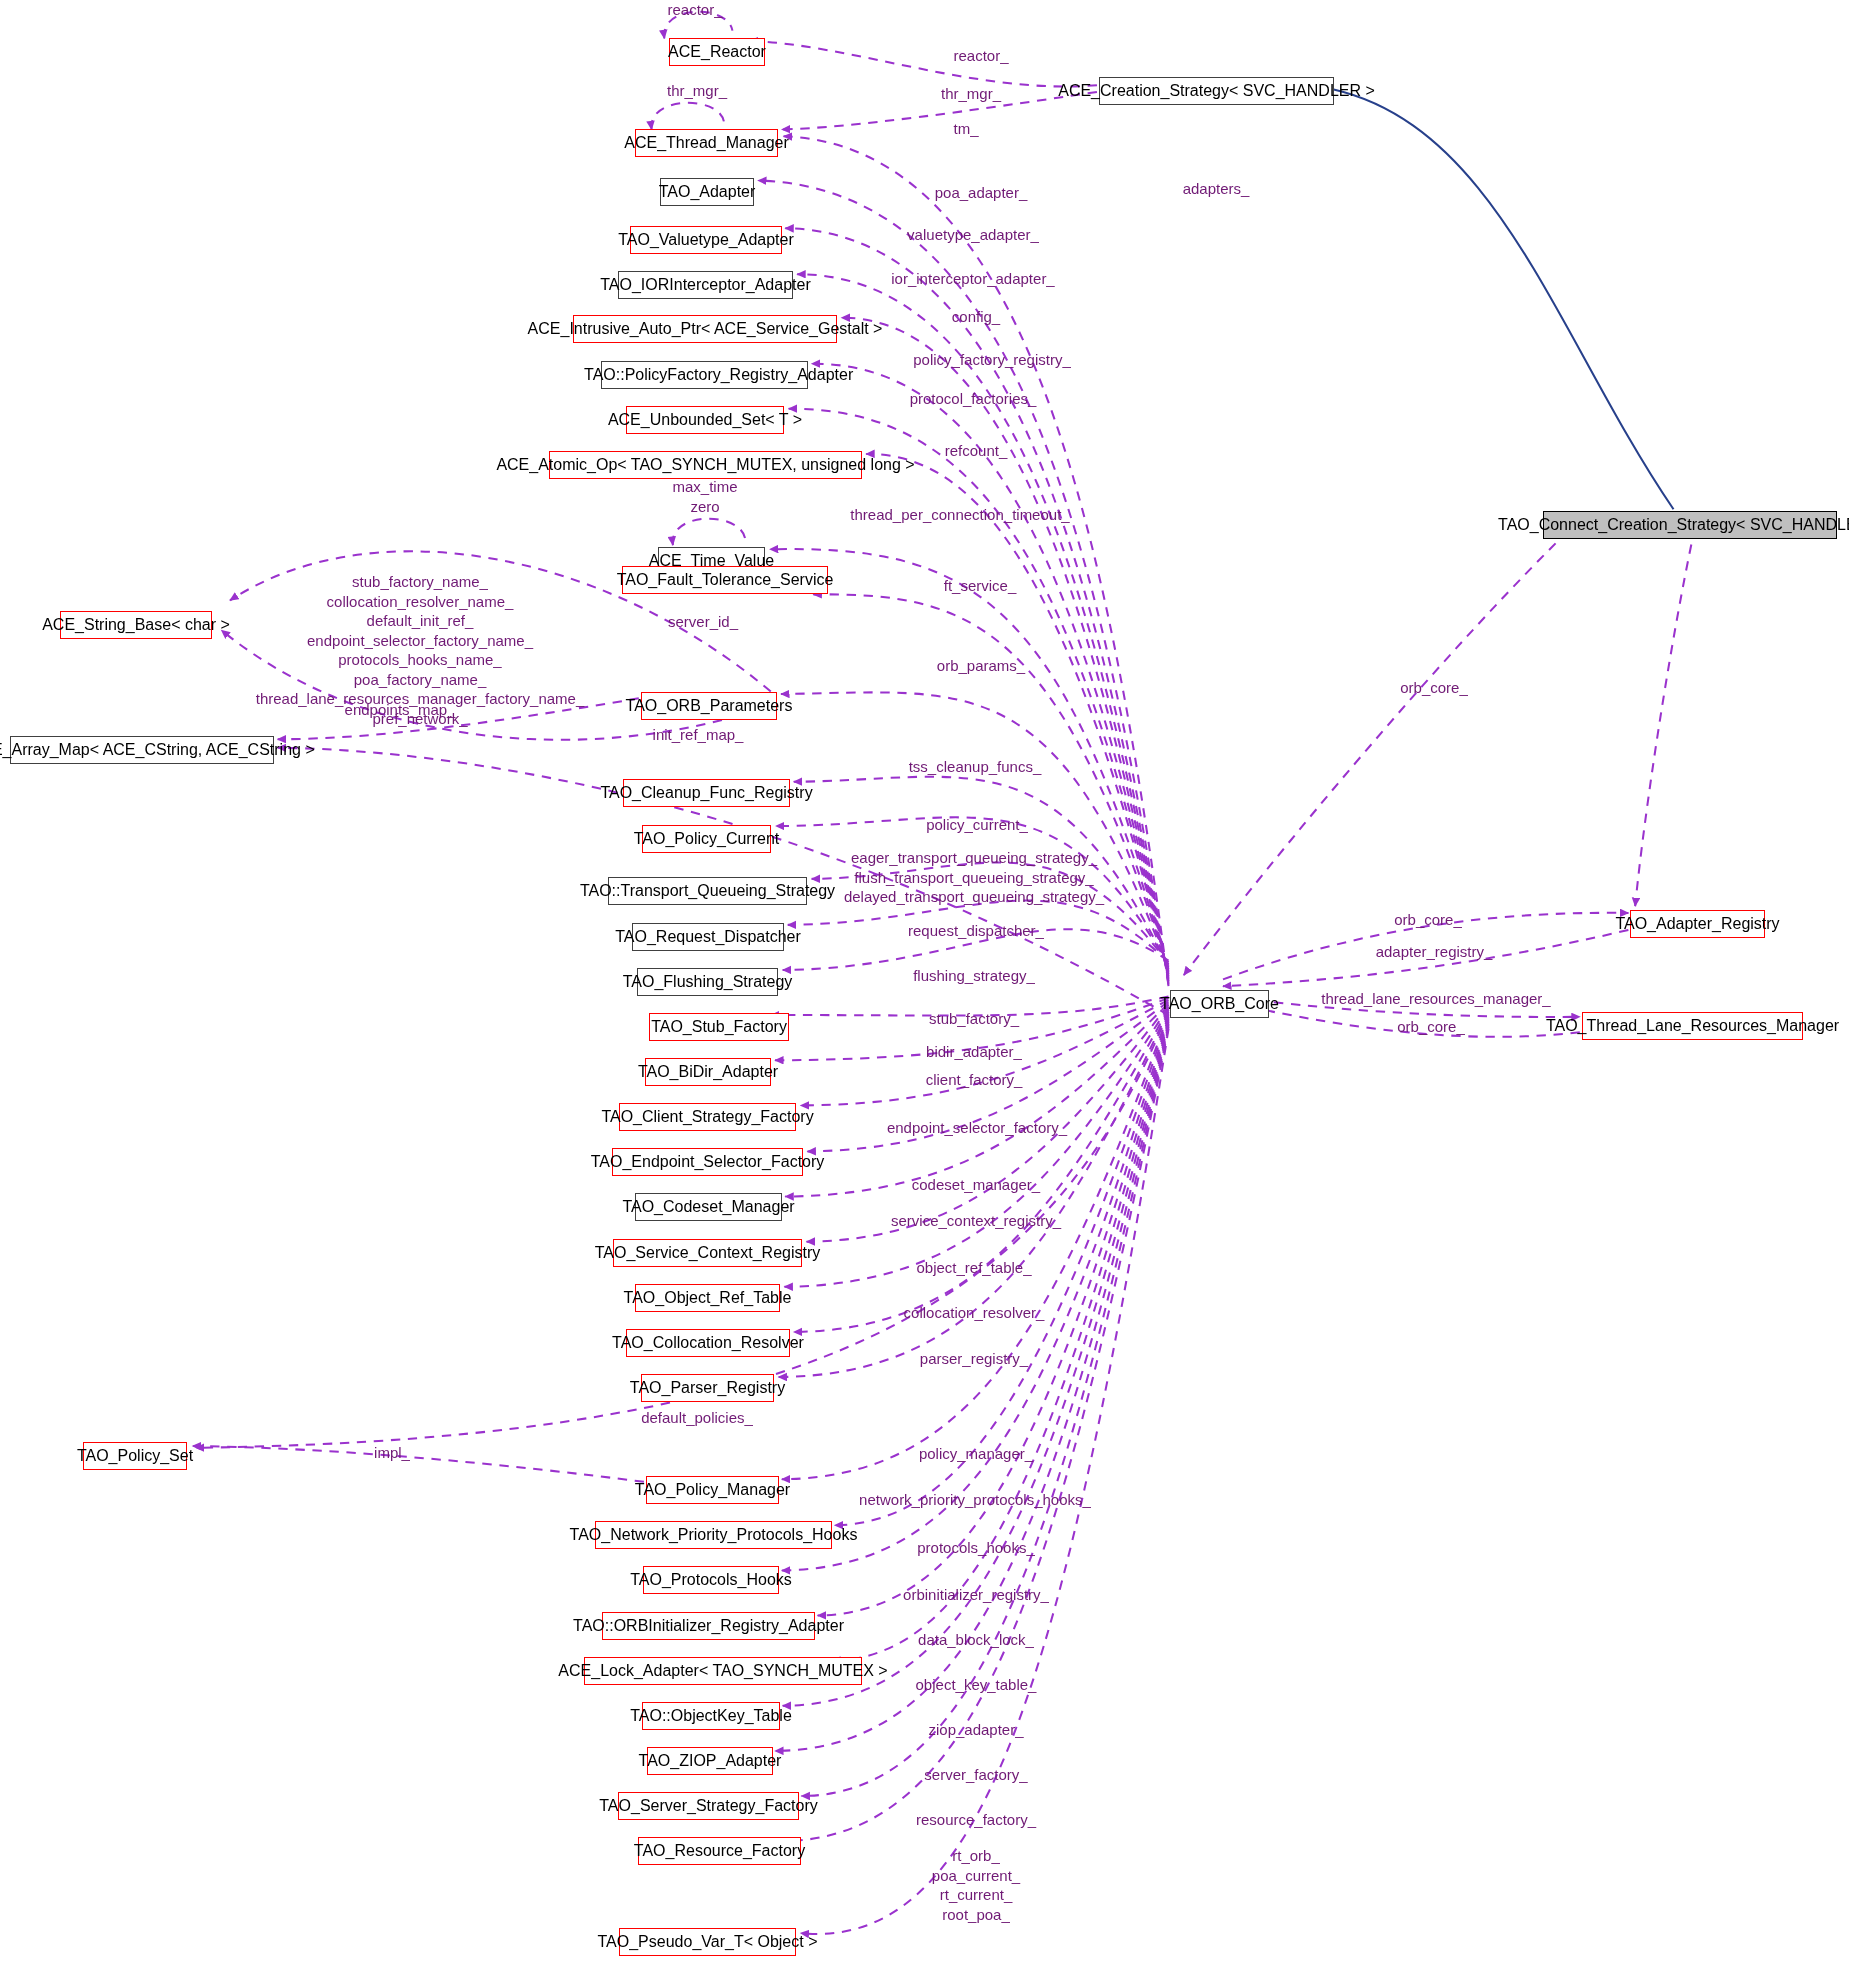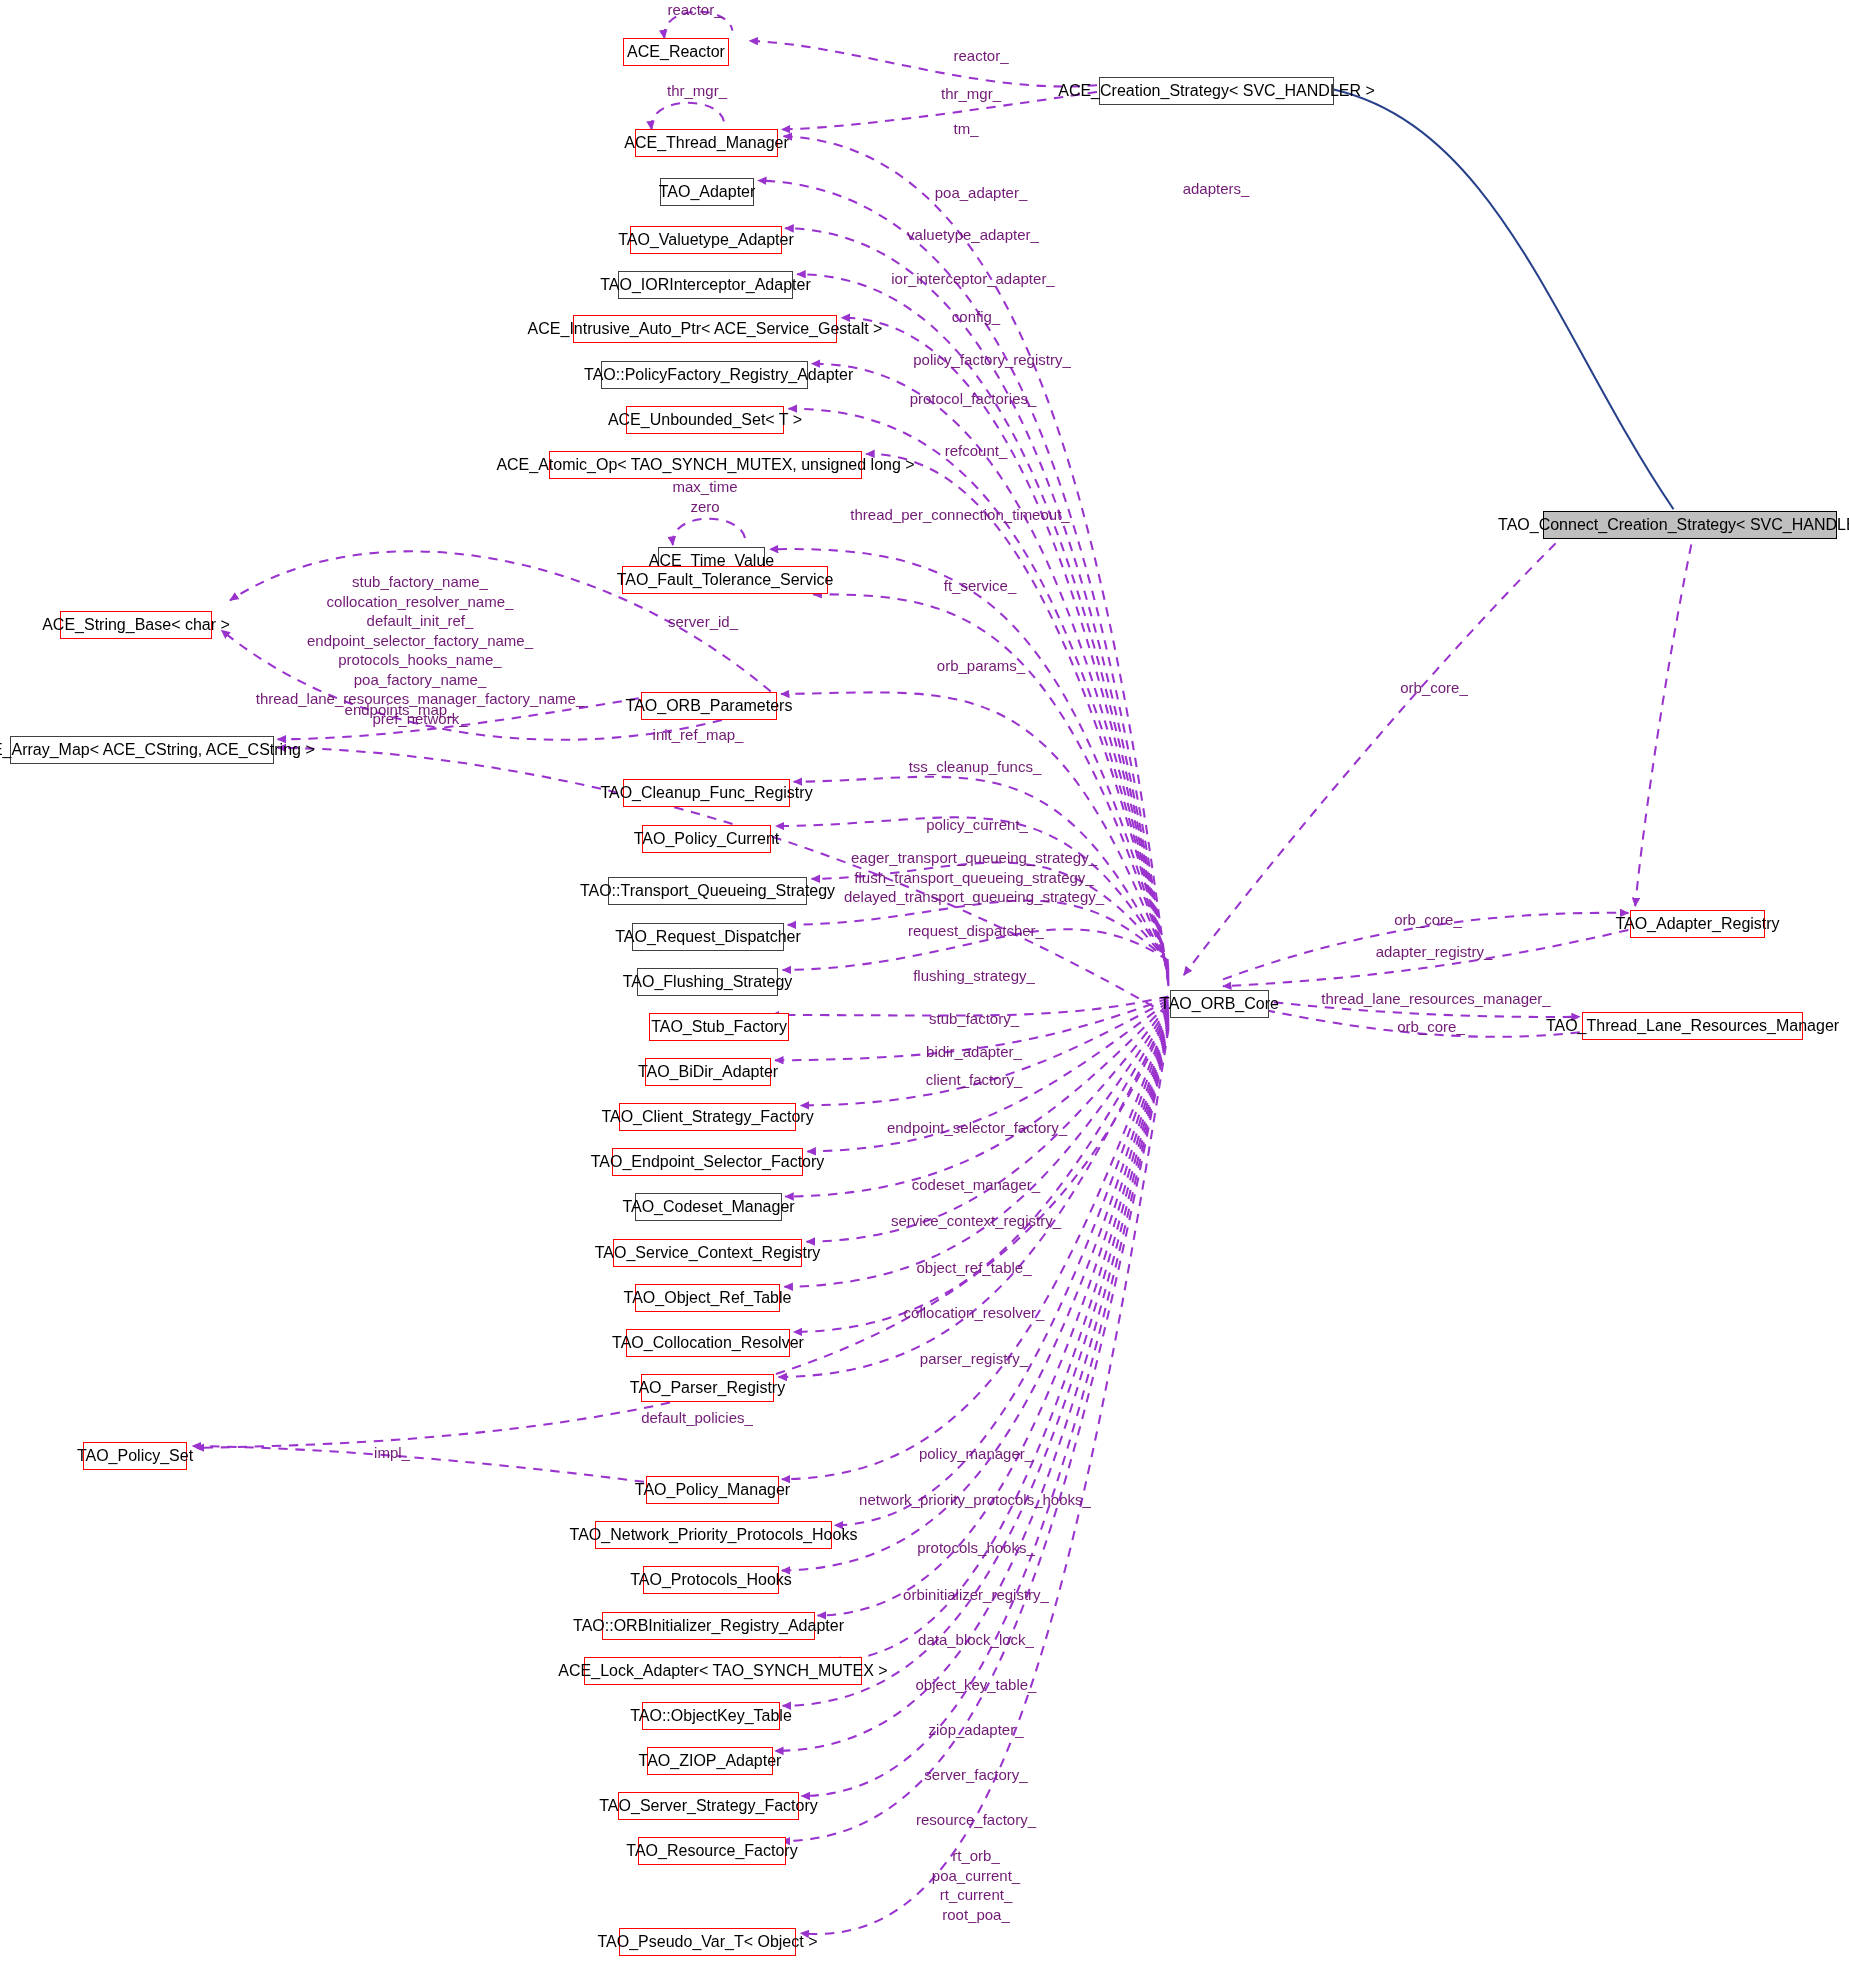--- a/index.html
+++ b/index.html
@@ -117,21 +117,21 @@
       <path d="M1855,610 C1700,760 1500,1000 1390,1145" marker-end="url(#ah)"></path>
       <path d="M1990,620 C1960,760 1930,960 1920,1064" marker-end="url(#ah)"></path>
     </g>
 
     <g stroke="#27408b" stroke-width="2.4" fill="none">
       <path d="M1566,105 C1760,150 1830,400 1965,598"></path>
     </g>
   </svg>
 
   <div id="nodes">
-      <div class="node red" style="left: 623px; top: 38px; width: 106px;">ACE_Reactor</div>
+      <div class="node red" style="left: 669px; top: 38px; width: 96px;">ACE_Reactor</div>
       <div class="node red" style="left: 635px; top: 129px; width: 143px;">ACE_Thread_Manager</div>
       <div class="node gray" style="left: 660px; top: 178px; width: 94px;">TAO_Adapter</div>
       <div class="node red" style="left: 630px; top: 226px; width: 152px;">TAO_Valuetype_Adapter</div>
       <div class="node gray" style="left: 618px; top: 271px; width: 175px;">TAO_IORInterceptor_Adapter</div>
       <div class="node red" style="left: 573px; top: 315px; width: 264px;">ACE_Intrusive_Auto_Ptr&lt; ACE_Service_Gestalt &gt;</div>
       <div class="node gray" style="left: 601px; top: 361px; width: 207px; padding-left: 36px;">TAO::PolicyFactory_Registry_Adapter</div>
       <div class="node red" style="left: 626px; top: 406px; width: 158px;">ACE_Unbounded_Set&lt; T &gt;</div>
       <div class="node red" style="left: 549px; top: 451px; width: 313px;">ACE_Atomic_Op&lt; TAO_SYNCH_MUTEX, unsigned long &gt;</div>
       <div class="node gray" style="left: 658px; top: 547px; width: 107px;">ACE_Time_Value</div>
       <div class="node red" style="left: 622px; top: 566px; width: 206px;">TAO_Fault_Tolerance_Service</div>
@@ -154,21 +154,21 @@
       <div class="node red" style="left: 641px; top: 1374px; width: 133px;">TAO_Parser_Registry</div>
       <div class="node red" style="left: 83px; top: 1442px; width: 104px;">TAO_Policy_Set</div>
       <div class="node red" style="left: 646px; top: 1476px; width: 133px;">TAO_Policy_Manager</div>
       <div class="node red" style="left: 595px; top: 1521px; width: 237px;">TAO_Network_Priority_Protocols_Hooks</div>
       <div class="node red" style="left: 643px; top: 1566px; width: 136px;">TAO_Protocols_Hooks</div>
       <div class="node red" style="left: 602px; top: 1612px; width: 213px;">TAO::ORBInitializer_Registry_Adapter</div>
       <div class="node red" style="left: 584px; top: 1657px; width: 278px;">ACE_Lock_Adapter&lt; TAO_SYNCH_MUTEX &gt;</div>
       <div class="node red" style="left: 642px; top: 1702px; width: 138px;">TAO::ObjectKey_Table</div>
       <div class="node red" style="left: 647px; top: 1747px; width: 126px;">TAO_ZIOP_Adapter</div>
       <div class="node red" style="left: 618px; top: 1792px; width: 181px;">TAO_Server_Strategy_Factory</div>
-      <div class="node red" style="left: 638px; top: 1837px; width: 148px;">TAO_Resource_Factory</div>
+      <div class="node red" style="left: 638px; top: 1837px; width: 163px;">TAO_Resource_Factory</div>
       <div class="node red" style="left: 619px; top: 1928px; width: 177px;">TAO_Pseudo_Var_T&lt; Object &gt;</div>
       <div class="node gray" style="left: 1170px; top: 990px; width: 99px;">TAO_ORB_Core</div>
       <div class="node red" style="left: 1630px; top: 910px; width: 135px;">TAO_Adapter_Registry</div>
       <div class="node red" style="left: 1582px; top: 1012px; width: 221px;">TAO_Thread_Lane_Resources_Manager</div>
       <div class="node gray" style="left: 1099px; top: 77px; width: 235px;">ACE_Creation_Strategy&lt; SVC_HANDLER &gt;</div>
       <div class="node focus" style="left: 1543px; top: 511px; width: 294px;">TAO_Connect_Creation_Strategy&lt; SVC_HANDLER &gt;</div>
     </div>
   <div id="labels">
       <div class="elabel" style="left: 695px; top: 10.2px;">
         <div>reactor_</div>

